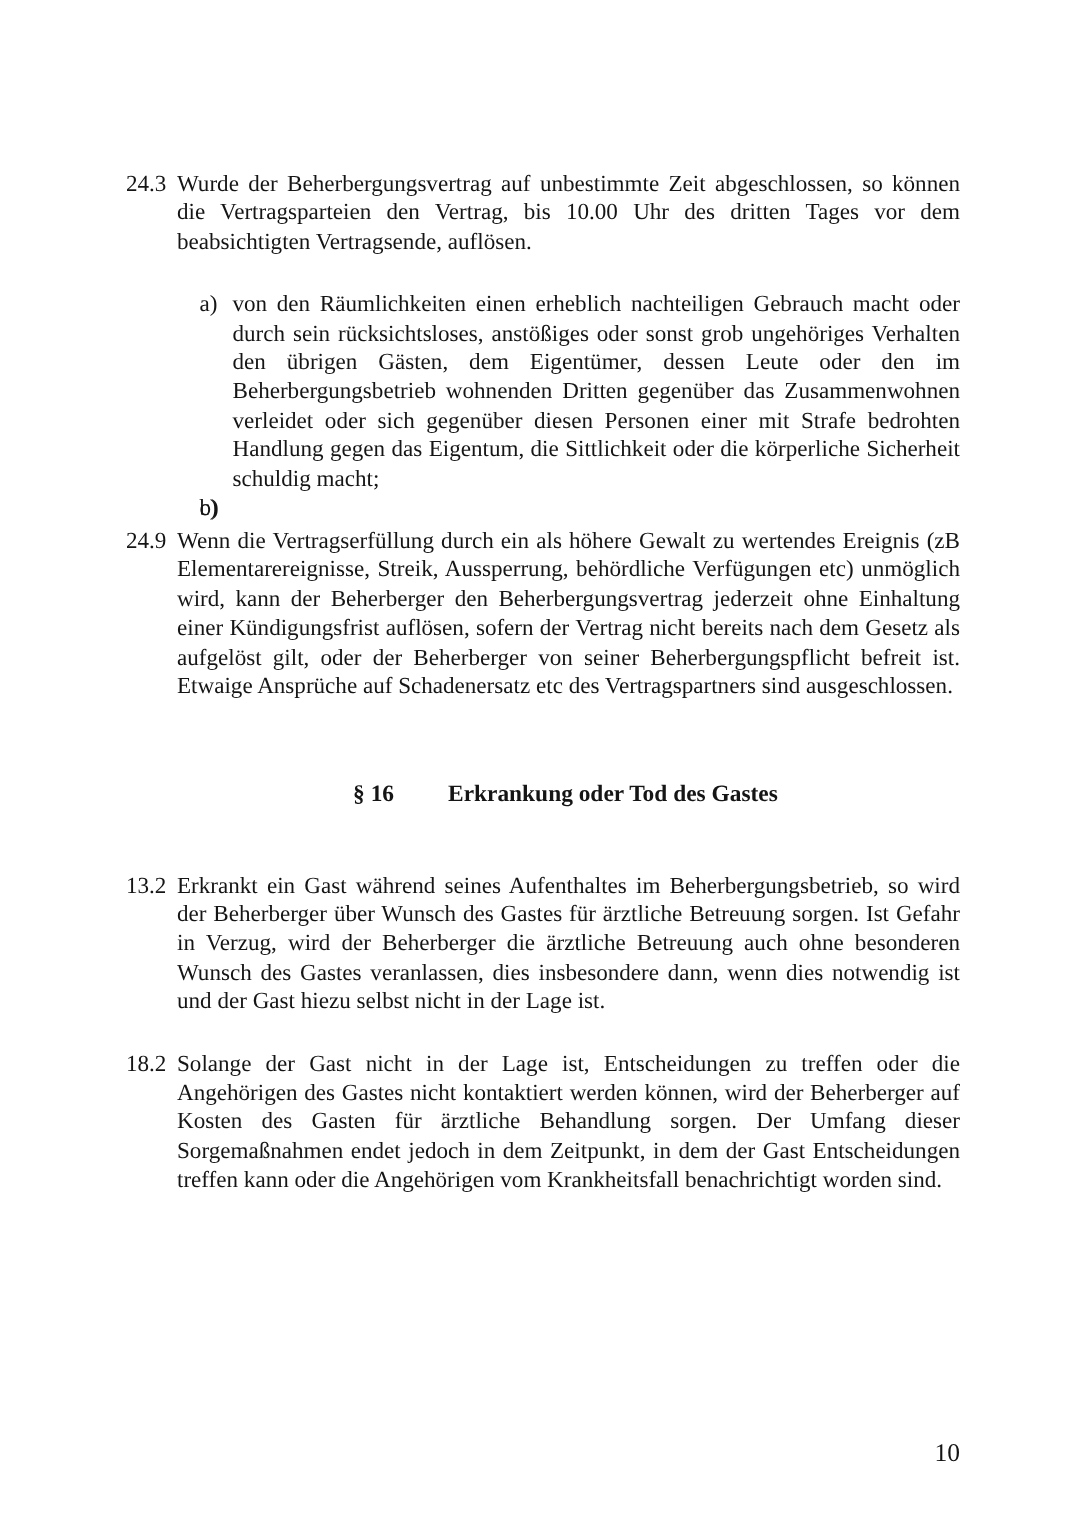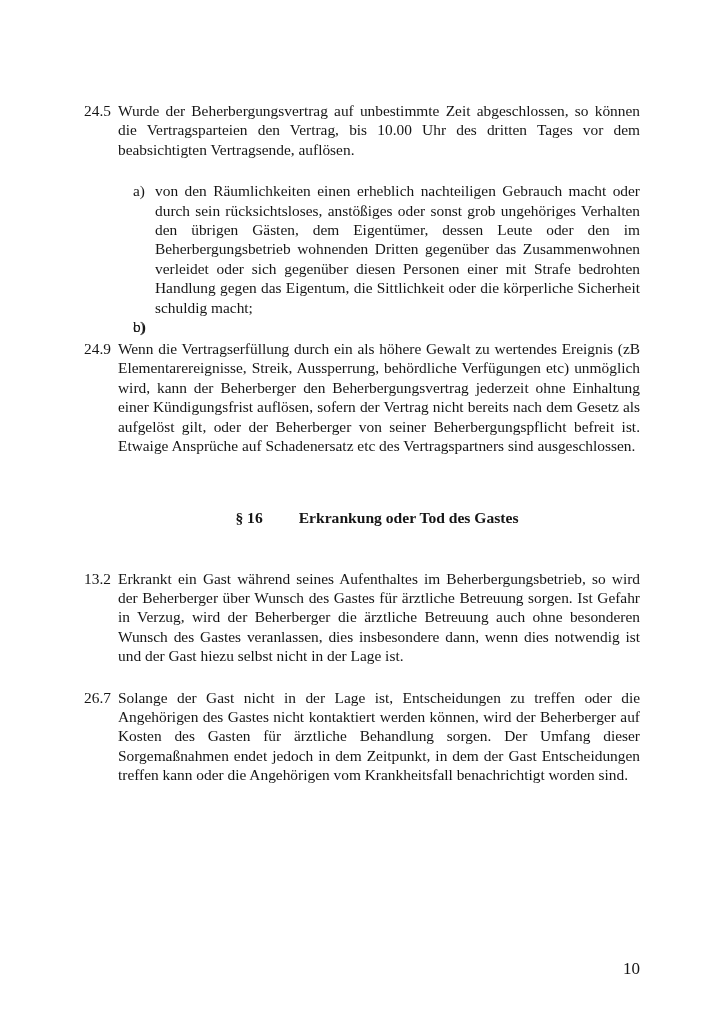--- a/index.html
+++ b/index.html
@@ -38,21 +38,21 @@
   }
   .para:last-child { margin-bottom: 0; }
   .para .num {
     position: absolute;
     left: 0;
     top: 0;
     width: 34px;
     text-align: left;
     white-space: nowrap;
   }
-  .para .body { display: block; }
+  .para .body { display: block; margin-top: 12px; }
 
   
   .sublist {
     margin: 0 0 22px 0;
     padding: 0;
     list-style: none;
   }
   .sublist .item {
     position: relative;
     padding-left: 71px;
@@ -99,21 +99,21 @@
   .para .body, .sublist .item { }
 </style>
 </head>
 <body>
 
 <div class="page">
 
   <div class="content">
 
     <div class="para">
-      <span class="num">24.5</span>
+      <span class="num">24.3</span>
       <span class="body">Wurde der Beherbergungsvertrag auf unbestimmte Zeit abgeschlossen, so können die Vertragsparteien den Vertrag, bis 10.00 Uhr des dritten Tages vor dem beabsichtigten Vertragsende, auflösen.</span>
     </div>
 
 
     <div class="sublist">
       <div class="item">
         <span class="letter">a)</span>
         <span>von den Räumlichkeiten einen erheblich nachteiligen Gebrauch macht oder durch sein rücksichtsloses, anstößiges oder sonst grob ungehöriges Verhalten den übrigen Gästen, dem Eigentümer, dessen Leute oder den im Beherbergungsbetrieb wohnenden Dritten gegenüber das Zusammenwohnen verleidet oder sich gegenüber diesen Personen einer mit Strafe bedrohten Handlung gegen das Eigentum, die Sittlichkeit oder die körperliche Sicherheit schuldig macht;</span>
       </div>
       <div class="item">
@@ -132,21 +132,21 @@
     <div class="section-heading">
       <span class="sec-sym">§ 16</span><span class="sec-gap"></span><span>Erkrankung oder Tod des Gastes</span>
     </div>
 
     <div class="para">
       <span class="num">13.2</span>
       <span class="body">Erkrankt ein Gast während seines Aufenthaltes im Beherbergungsbetrieb, so wird der Beherberger über Wunsch des Gastes für ärztliche Betreuung sorgen. Ist Gefahr in Verzug, wird der Beherberger die ärztliche Betreuung auch ohne besonderen Wunsch des Gastes veranlassen, dies insbesondere dann, wenn dies notwendig ist und der Gast hiezu selbst nicht in der Lage ist.</span>
     </div>
 
     <div class="para">
-      <span class="num">26.7</span>
+      <span class="num">18.2</span>
       <span class="body">Solange der Gast nicht in der Lage ist, Entscheidungen zu treffen oder die Angehörigen des Gastes nicht kontaktiert werden können, wird der Beherberger auf Kosten des Gasten für ärztliche Behandlung sorgen. Der Umfang dieser Sorgemaßnahmen endet jedoch in dem Zeitpunkt, in dem der Gast Entscheidungen treffen kann oder die Angehörigen vom Krankheitsfall benachrichtigt worden sind.</span>
     </div>
 
   </div>
 
   <div class="page-number">10</div>
 
 </div>
 
 </body></html>

